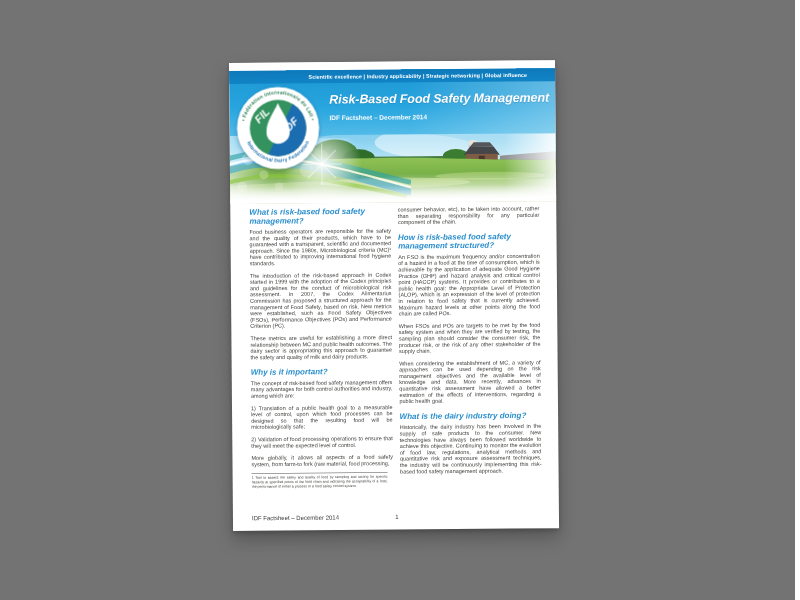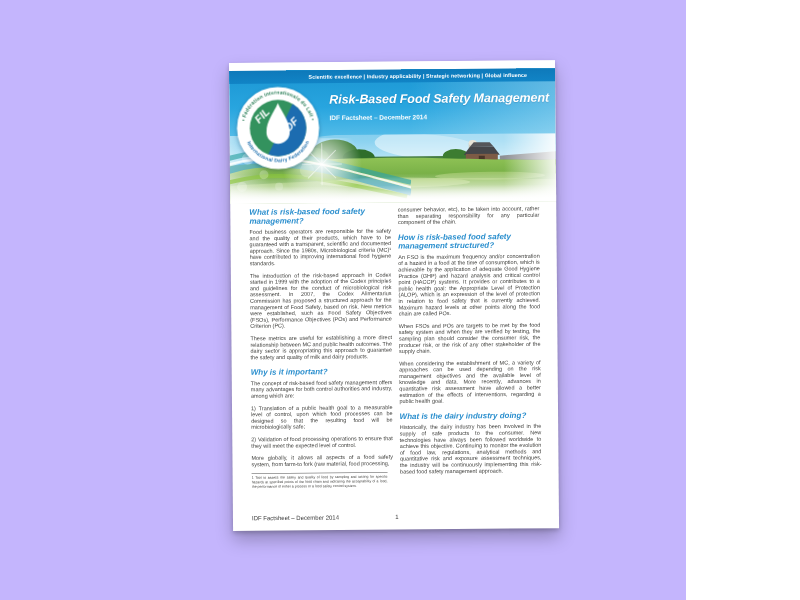--- a/index.html
+++ b/index.html
@@ -1,20 +1,20 @@
 <!DOCTYPE html>
 <html><head>
 <meta charset="utf-8">
 <style>
   html,body{margin:0;padding:0;}
   body{
     width:800px;height:600px;background:#ffffff;overflow:hidden;
     font-family:"Liberation Sans", sans-serif;
   }
-  .stage{position:relative;width:686px;height:600px;background:#c4b5fd;}
+  .stage{position:relative;width:795px;height:600px;background:#737373;}
 
   
   .sheet-wrap{position:absolute;left:229px;top:63px;width:326px;height:468px;}
   .sheet{
     width:652px;height:936px;background:#ffffff;position:relative;
     transform:scale(0.5) rotate(-0.5deg);transform-origin:top left;
     box-shadow:0 4px 8px rgba(0,0,0,.20), 0 18px 34px rgba(0,0,0,.25);
     overflow:hidden;
   }
 

